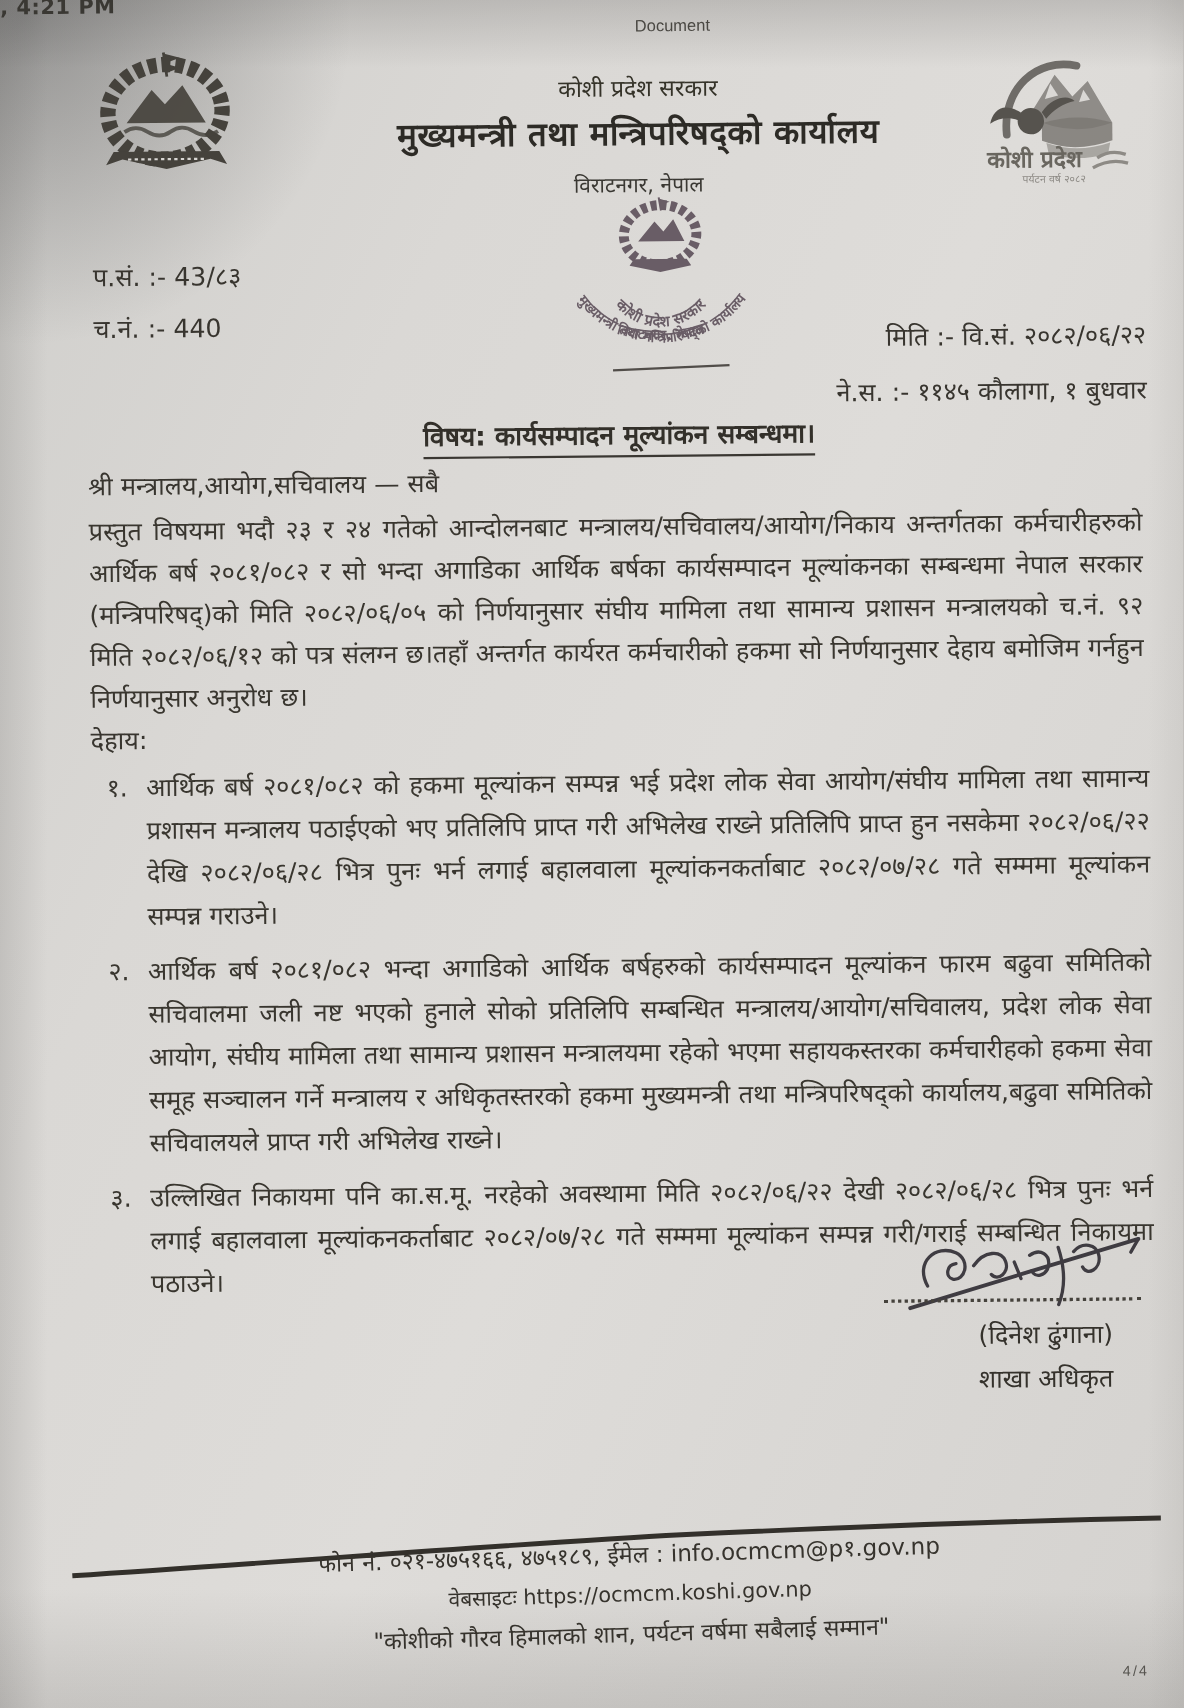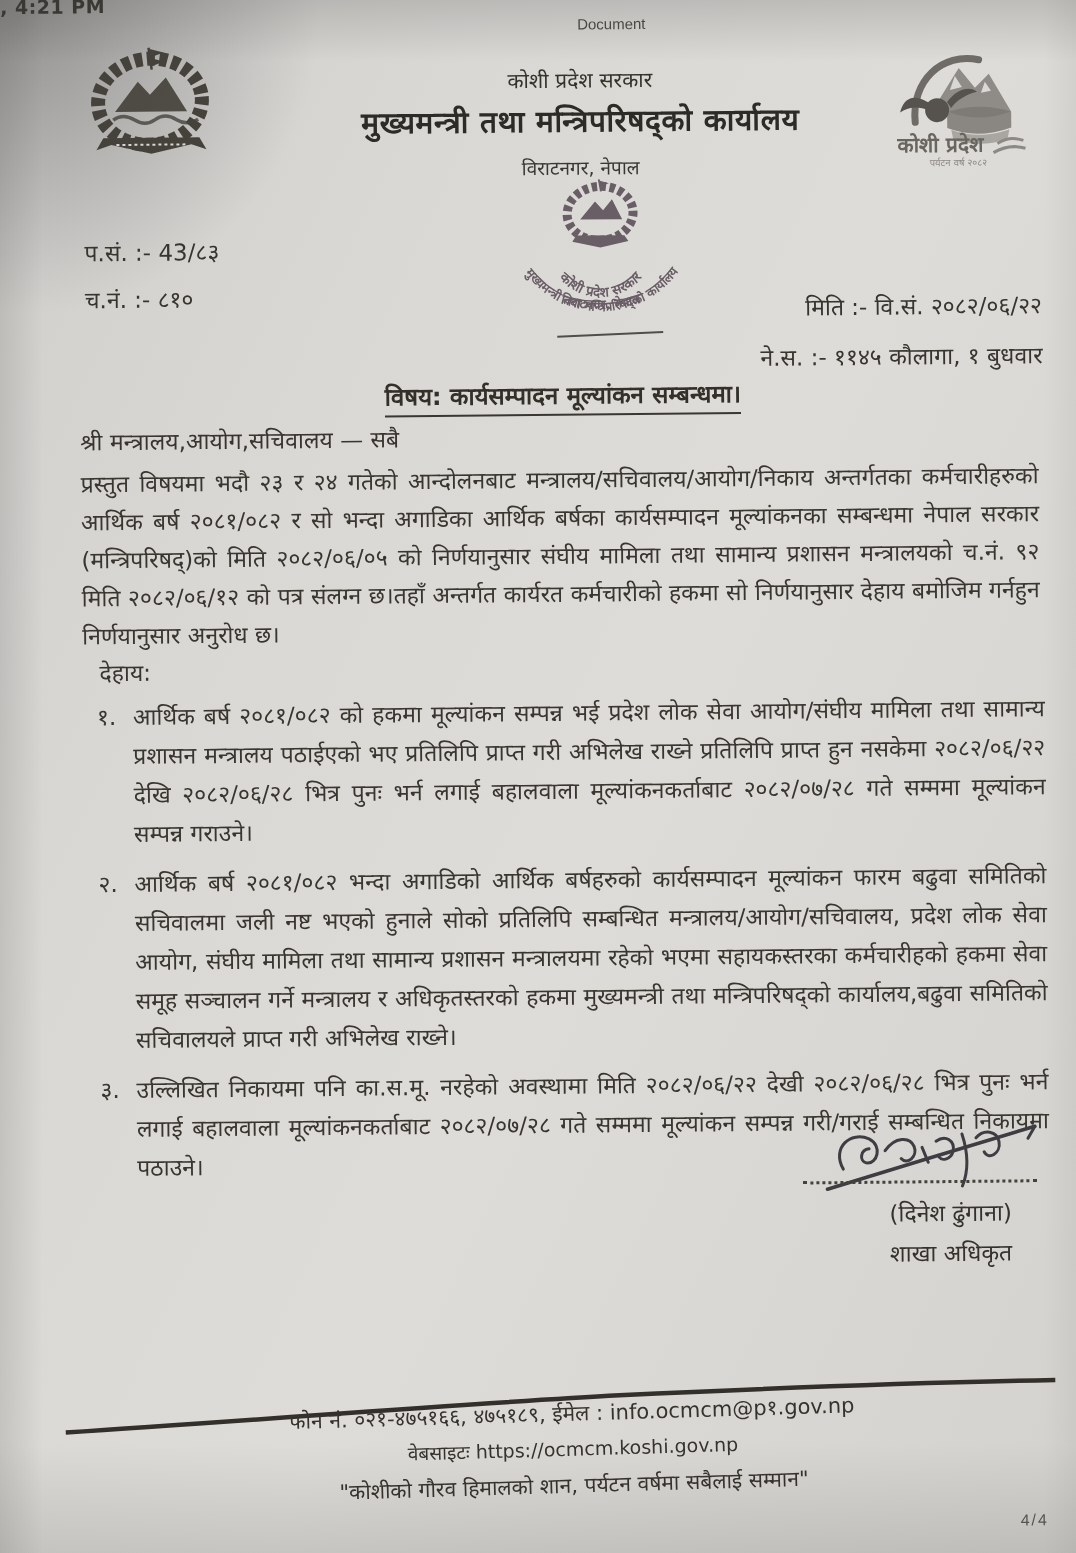--- a/index.html
+++ b/index.html
@@ -30,35 +30,35 @@
   .lh-office{font-size:30px;font-weight:700;color:#2d2b26;margin:0 0 14px 0;letter-spacing:.5px;}
   .lh-addr{font-size:19px;color:#3a3833;}
   .ref-block{top:226px;left:88px;font-size:23px;line-height:47px;white-space:nowrap;}
   .date-block{top:285px;left:660px;width:385px;text-align:right;font-size:23px;line-height:50px;white-space:nowrap;}
   .subject-wrap{top:378px;left:165px;width:800px;text-align:center;}
   .subject{display:inline-block;font-size:24px;font-weight:700;color:#33302a;
     border-bottom:2.5px solid #3a3732;padding-bottom:3px;}
   .salutation{top:421px;left:82px;font-size:23px;}
   .paragraph{top:461px;left:82px;width:958px;font-size:23px;line-height:38px;
     text-align:justify;text-justify:inter-word;color:#39362f;}
-  .dehaya{top:652px;left:82px;font-size:23px;margin-left:17px;}
+  .dehaya{top:652px;left:82px;font-size:23px;}
   .list{top:694px;left:96px;width:948px;font-size:23px;color:#39362f;}
   .list-item{display:flex;margin-bottom:11px;}
   .list-num{width:36px;flex:0 0 36px;line-height:39px;}
   .list-text{flex:1;text-align:justify;text-justify:inter-word;line-height:39px;}
   .sig-squiggle{top:1122px;left:818px;width:218px;height:78px;}
   .sig-dots{top:1154px;left:798px;width:234px;height:30px;border-bottom:3px dotted #45423c;}
   .sig-name{top:1200px;left:830px;width:230px;text-align:center;font-size:23px;color:#35322c;}
   .sig-title{top:1240px;left:830px;width:230px;text-align:center;font-size:23px;color:#35322c;}
   .footer-rule{top:1376px;left:52px;width:1002px;height:64px;}
   .footer-text{top:1399px;left:160px;width:810px;text-align:center;transform:rotate(-1.15deg);color:#36332d;}
   .f-phone{font-size:21px;margin-bottom:9px;}
   .f-web{font-size:19px;margin-bottom:9px;}
   .f-slogan{font-size:21px;}
-  .page-indicator{top:1516px;left:1012px;font-size:16px;color:#56544f;letter-spacing:2px;
+  .page-indicator{top:1516px;left:1012px;font-size:13px;color:#56544f;letter-spacing:2px;
     font-family:"Liberation Sans", sans-serif;}
   .stamp{top:178px;left:500px;width:210px;height:152px;opacity:.88;}
   .stamp-underline{top:334px;left:560px;width:106px;height:0;border-top:2px solid #514d49;transform:rotate(-2deg);}
   .emblem-left{top:42px;left:88px;width:136px;height:118px;}
   .logo-right{top:56px;left:900px;width:140px;height:120px;}
   svg text{font-family:"DejaVu Sans", sans-serif;}
 </style>
 </head>
 <body>
 
@@ -97,21 +97,21 @@
       <circle cx="42" cy="58" r="12" fill="#56534e"></circle>
       <path d="M33,50 C16,40 8,48 5,60 C14,54 24,54 33,58 Z" fill="#56534e"></path>
       <path d="M52,50 C62,36 76,34 82,40 C72,42 62,48 56,56 Z" fill="#56534e"></path>
       <path d="M102,92 q12,-8 26,-3 M98,101 q16,-9 32,-4" fill="none" stroke="#8d8a85" stroke-width="3"></path>
       <text x="2" y="100" font-size="21" font-weight="700" fill="#69665f">कोशी प्रदेश</text>
       <text x="34" y="114" font-size="9.5" fill="#8d8a85">पर्यटन वर्ष २०८२</text>
     </svg>
 
     <div class="abs ref-block dev">
       <div><span>प.सं. :-</span> <span>43/८३</span></div>
-      <div><span>च.नं. :-</span> <span>८१०</span></div>
+      <div><span>च.नं. :-</span> <span>440</span></div>
     </div>
 
     <svg class="abs stamp" viewBox="0 0 210 152">
       <defs>
         <path id="arcOuter" d="M 14,66 A 95,95 0 0 0 196,66"></path>
         <path id="arcMiddle" d="M 52,80 A 54,54 0 0 0 156,80"></path>
         <path id="arcBottom" d="M 60,124 A 130,130 0 0 0 148,124"></path>
       </defs>
       <g fill="#5a4c57" stroke="#5a4c57">
         <line x1="103" y1="2" x2="105" y2="14" stroke-width="1.8"></line>

